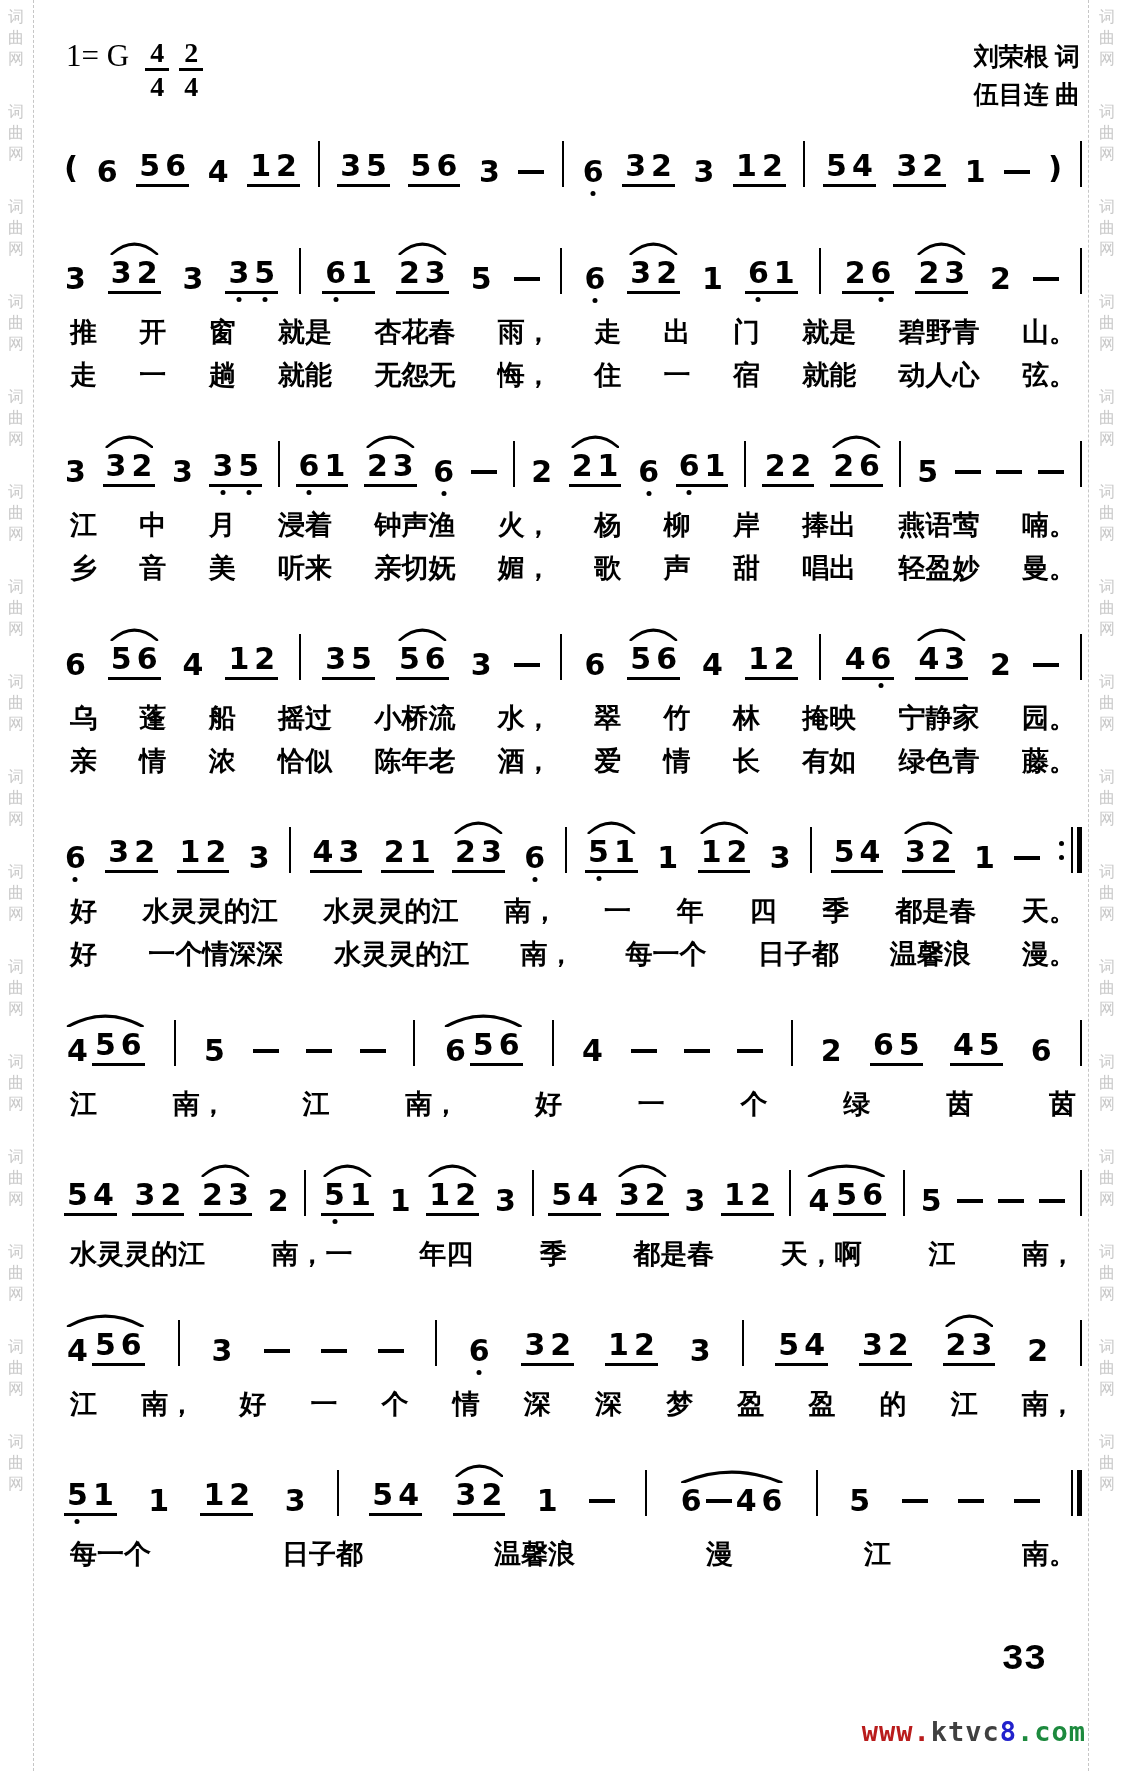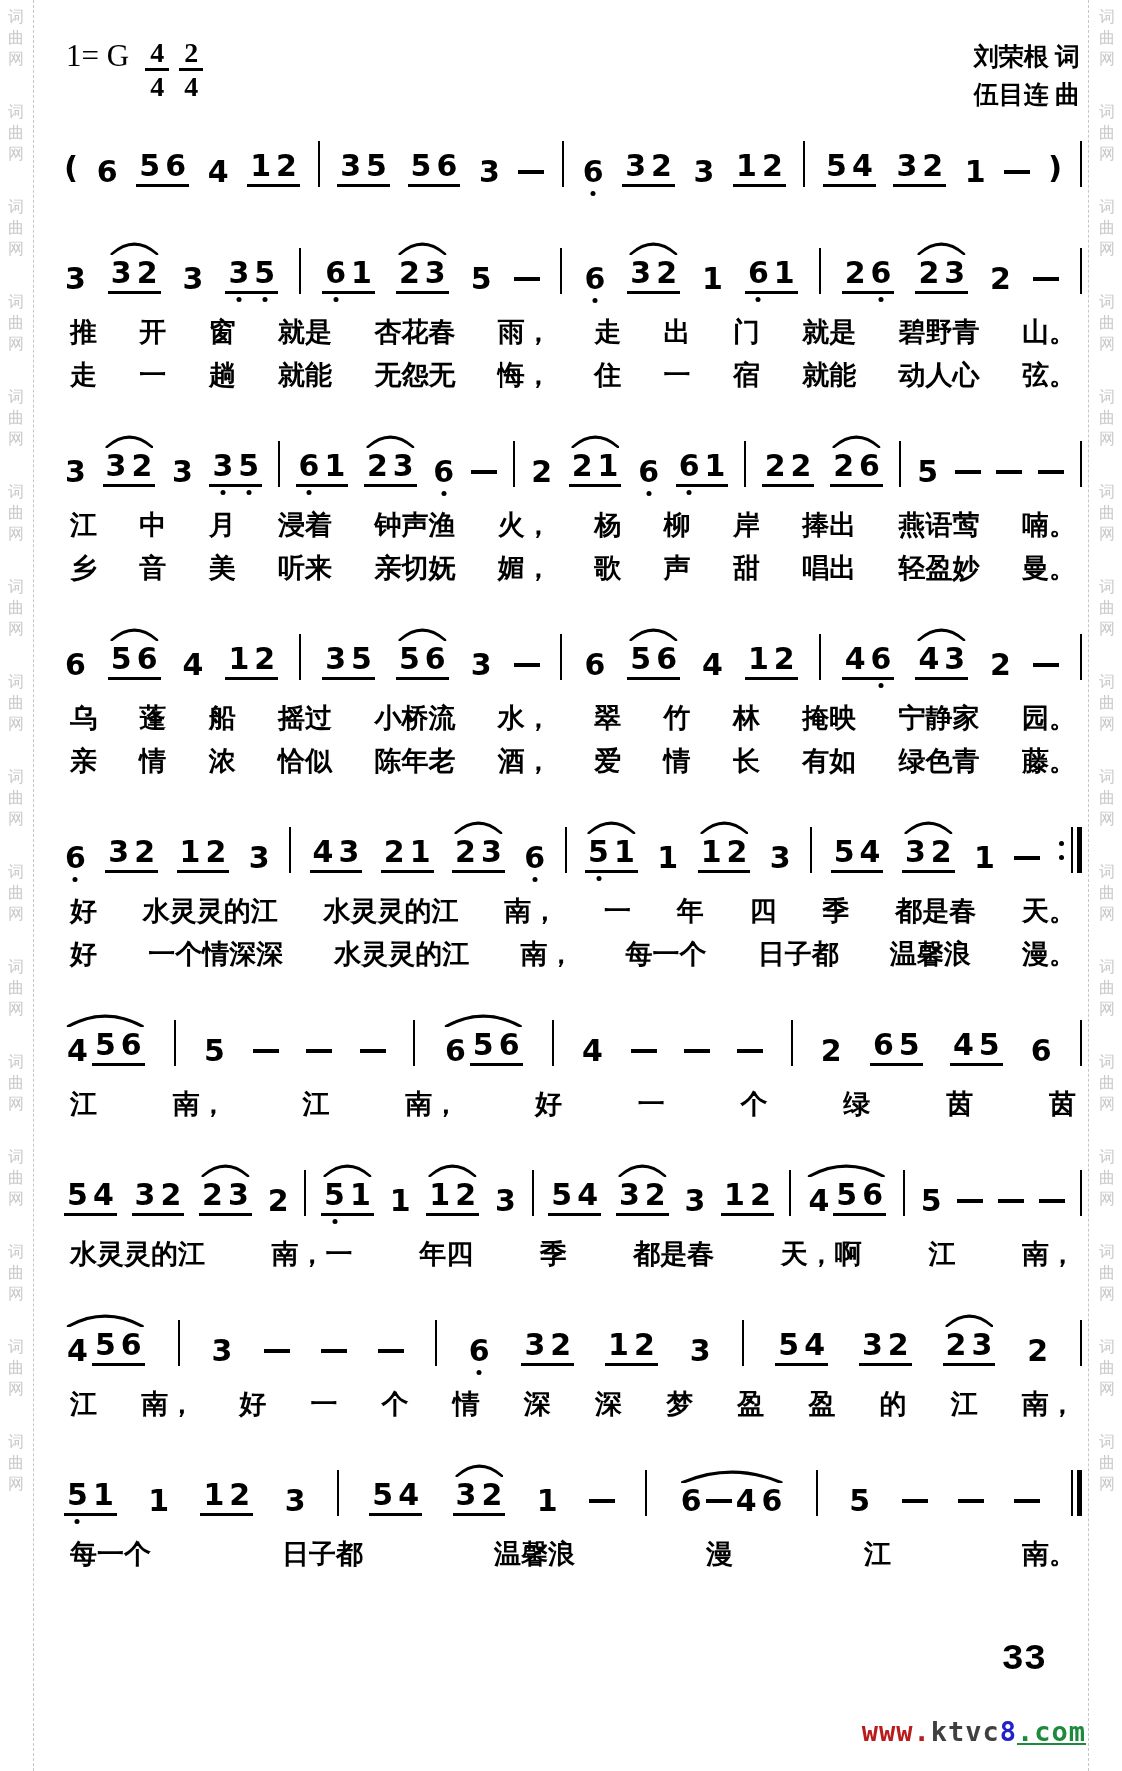--- a/index.html
+++ b/index.html
@@ -975,14 +975,14 @@
             <span class="lyric">温馨浪</span>
             <span class="lyric">漫</span>
             <span class="lyric">江</span>
             <span class="lyric">南。</span>
           </div>
         </div>
       </div>
   </div>
 
   <div class="pagenum">33</div>
-  <div class="site"><span style="color: #b91c1c;">www.</span><span style="color: #404040;">ktvc</span><span style="color: rgb(34, 34, 204);">8</span><span style="color: rgb(29, 138, 62); text-decoration: underline;">.com</span></div>
+  <div class="site"><span style="color: #b91c1c;">www.</span><span style="color: #404040;">ktvc</span><span style="color: rgb(34, 34, 204);">8</span><span style="color: rgb(29, 138, 62);">.com</span></div>
 </div>
 
 </body></html>

